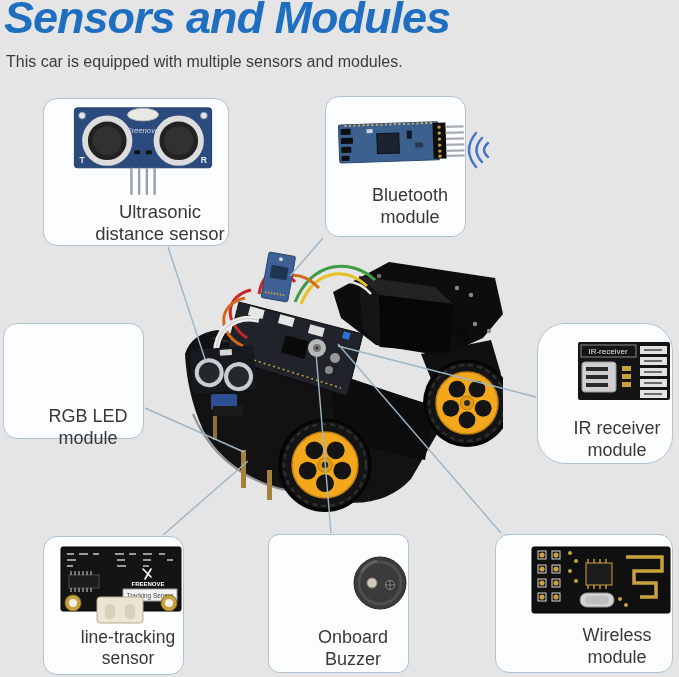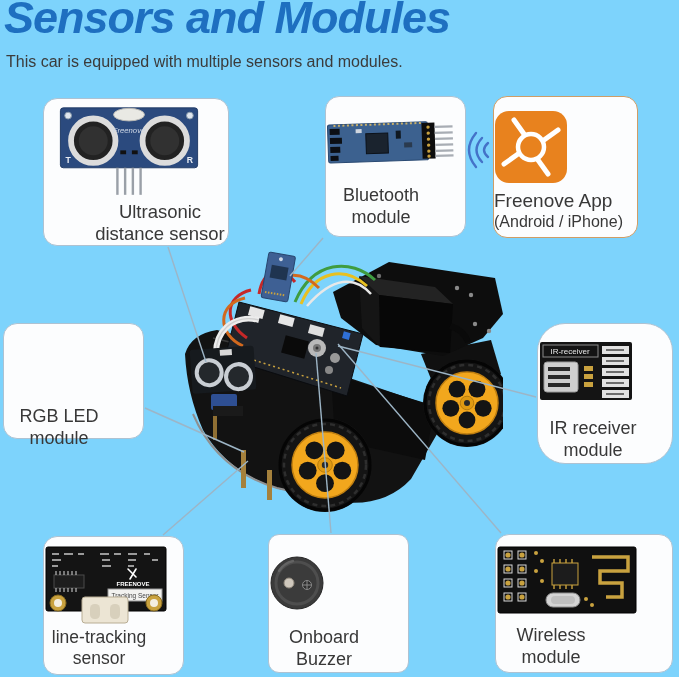--- a/index.html
+++ b/index.html
@@ -1,22 +1,22 @@
 <!DOCTYPE html>
 <html><head>
 <meta charset="utf-8">
 <style>
   html,body{margin:0;padding:0;background:#fff;}
-  .canvas{position:relative;width:679px;height:677px;background:#7dd3fc;overflow:hidden;
+  .canvas{position:relative;width:679px;height:677px;background:#e5e5e5;overflow:hidden;
           font-family:"Liberation Sans",sans-serif;}
   .title{position:absolute;left:4px;top:-8px;font-size:45px;font-weight:bold;font-style:italic;
          color:#1e6fc0;letter-spacing:-1px;white-space:nowrap;}
   .subtitle{position:absolute;left:6px;top:53px;font-size:16px;color:#3b3b3b;white-space:nowrap;}
   .callout{position:absolute;box-sizing:border-box;border:1.6px solid #aec2d2;border-radius:14px;
-           background:#fcfdfe;display:flex;flex-direction:column;align-items:flex-start;}
+           background:#fcfdfe;display:flex;flex-direction:column;align-items:flex-end;}
   .callout.app{border-color:#cf9d66;}
   .label{font-size:18px;color:#383838;text-align:center;line-height:1.2;}
   .label-narrow{max-width:110px;}
   .label-wide{max-width:182px;font-size:18.5px;padding-left:48px;}
   .app-main{font-size:19px;}
   .app-sub{font-size:16px;color:#383838;white-space:nowrap;line-height:1.15;}
   svg{display:block;}
   .car-svg{position:absolute;left:183px;top:246px;}
   .lines-svg{position:absolute;left:0;top:0;pointer-events:none;}
 </style>
@@ -210,34 +210,20 @@
           <line x1="109" y1="31.5" x2="127" y2="31.5"></line>
             <line x1="109" y1="37.5" x2="127" y2="37.5"></line>
           <line x1="109" y1="43.5" x2="127" y2="43.5"></line>
             <line x1="109" y1="48.5" x2="127" y2="48.5"></line>
         </g>
       </g>
     </svg>
     <div class="label label-narrow" style="margin-top:12px;">Bluetooth module</div>
   </div>
 
-  <div class="callout app" style="left:493px;top:96px;width:145px;height:142px;">
-    <svg width="74" height="74" viewBox="0 0 74 74" style="margin-top:13px;">
-      <rect x="1" y="1" width="72" height="72" rx="14" fill="#e8821e"></rect>
-      <circle cx="37" cy="37" r="13" fill="none" stroke="#ffffff" stroke-width="4.5"></circle>
-      <g stroke="#ffffff" stroke-width="5" stroke-linecap="round">
-        <line x1="20" y1="10" x2="30" y2="24"></line>
-        <line x1="64" y1="20" x2="50" y2="30" transform="rotate(0 37 37)"></line>
-        <line x1="54" y1="64" x2="44" y2="50"></line>
-        <line x1="10" y1="54" x2="24" y2="44"></line>
-      </g>
-    </svg>
-    <div class="label app-main" style="margin-top:6px;">Freenove App</div>
-    <div class="app-sub">(Android / iPhone)</div>
-  </div>
 
   <div class="callout" style="left:3px;top:323px;width:141px;height:116px;gap:40px;">
     <svg width="134" height="52" viewBox="0 0 134 52" style="margin-top:22px;">
       <rect x="2" y="10" width="130" height="20" rx="2" fill="#121212"></rect>
       <circle cx="11" cy="20" r="5.5" fill="#c9a23f" stroke="#8a6d20"></circle>
         <circle cx="11" cy="20" r="2.5" fill="#efe7d2"></circle>
       <circle cx="123" cy="20" r="5.5" fill="#c9a23f" stroke="#8a6d20"></circle>
         <circle cx="123" cy="20" r="2.5" fill="#efe7d2"></circle>
       <g fill="#f2f2f0" stroke="#cfcfcf">
         <rect x="27" y="14" width="12" height="12" rx="1.5"></rect>

